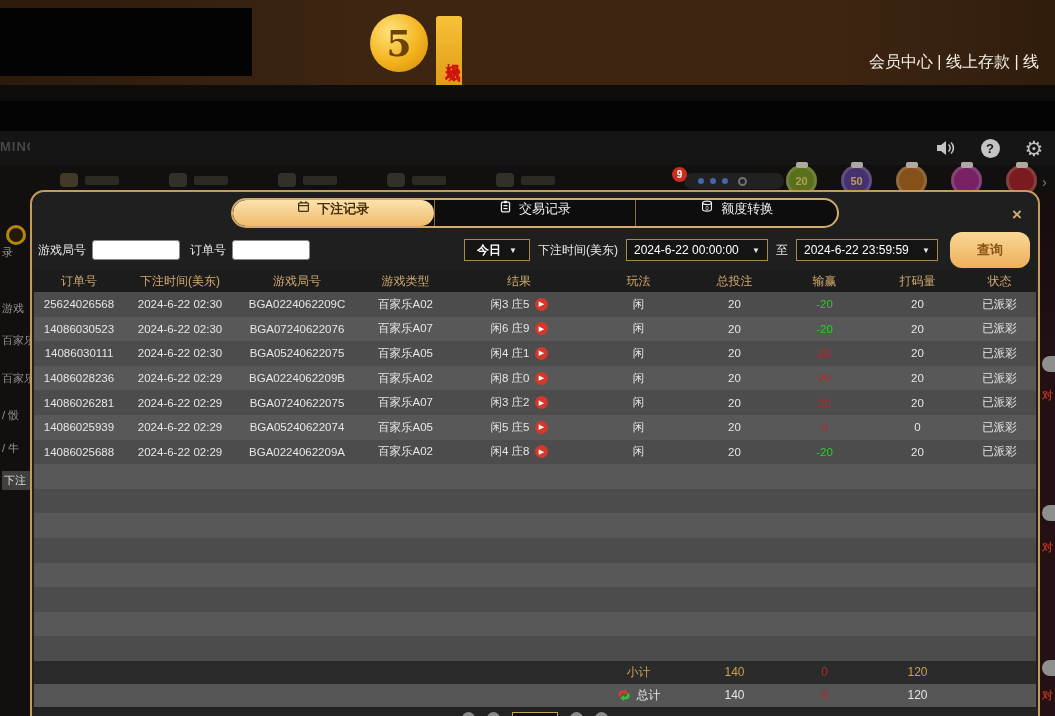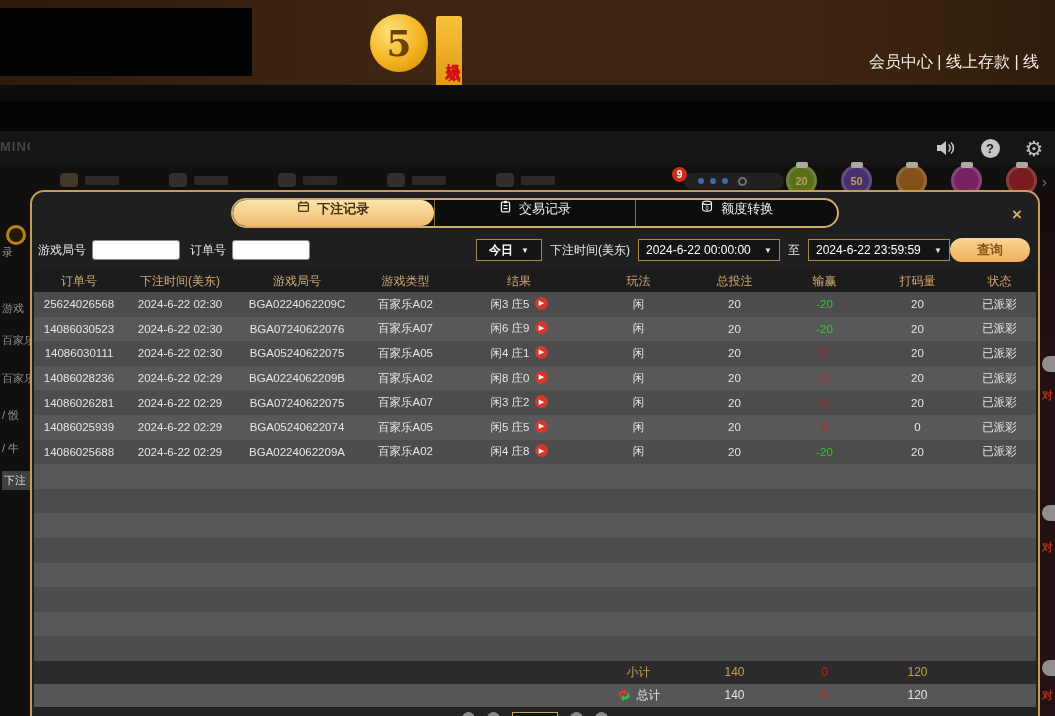--- a/index.html
+++ b/index.html
@@ -100,33 +100,33 @@
   .f-input.short { width:78px; margin-right:0; }
   .f-spacer { flex:1; }
   .dd { height:22px; background:#141414; border:1px solid #a9894e; display:flex; align-items:center;
     justify-content:space-between; padding:0 7px; color:#fff; font-size:12px; cursor:pointer; white-space:nowrap; }
   .dd .arrow { font-size:8px; margin-left:8px; color:#e8e8e8; }
   .dd.range { width:66px; justify-content:center; }
   .dd.range b { font-weight:bold; }
   .dd.date { width:142px; }
   .f-mid-label { margin:0 8px; white-space:nowrap; }
   .to-label { margin:0 8px; }
-  .search-btn { width:80px; height:24px; border:none; border-radius:12px;
+  .search-btn { width:80px; height:36px; margin-left:12px; border:none; border-radius:12px;
     background:linear-gradient(180deg,#f9d795 0%, #edb05c 100%); color:#8a5517; font-size:13px;
     font-weight:bold; cursor:pointer; }
 
   
   .table-wrap { position:absolute; top:78px; left:2px; width:1002px; }
   .t-grid { display:grid; grid-template-columns:90px 112px 122px 95px 132px 107px 85px 95px 91px 73px;
     align-items:center; text-align:center; }
   .t-head { height:22px; background:#1c1c1c; color:#d0a96e; font-size:12px; }
   .t-row { height:24.6px; color:#e6e6e6; font-size:11.5px; }
   .t-row.dark { background:#4c4c4c; }
   .t-row.light { background:#585858; }
-  .result-cell { display:flex; align-items:flex-start; justify-content:center; gap:5px; }
+  .result-cell { display:flex; align-items:center; justify-content:center; gap:5px; }
   .play-btn { width:13px; height:13px; border-radius:50%; background:#d4382a; color:#fff; font-size:7px;
     display:flex; align-items:center; justify-content:center; cursor:pointer; padding-left:1px; }
   .wl-green { color:#27cf27; }
   .wl-red { color:#b22a2a; }
   .sum-row { height:23px; font-size:12px; }
   .sum-row.subtotal { background:#2b2b2b; color:#c9a050; }
   .sum-row.total { background:#565656; color:#e4e4e4; }
   .label-with-icon { display:flex; align-items:center; justify-content:center; gap:6px; }
 
   .pagination { position:absolute; top:516px; left:0; right:0; height:22px; background:#232323;

